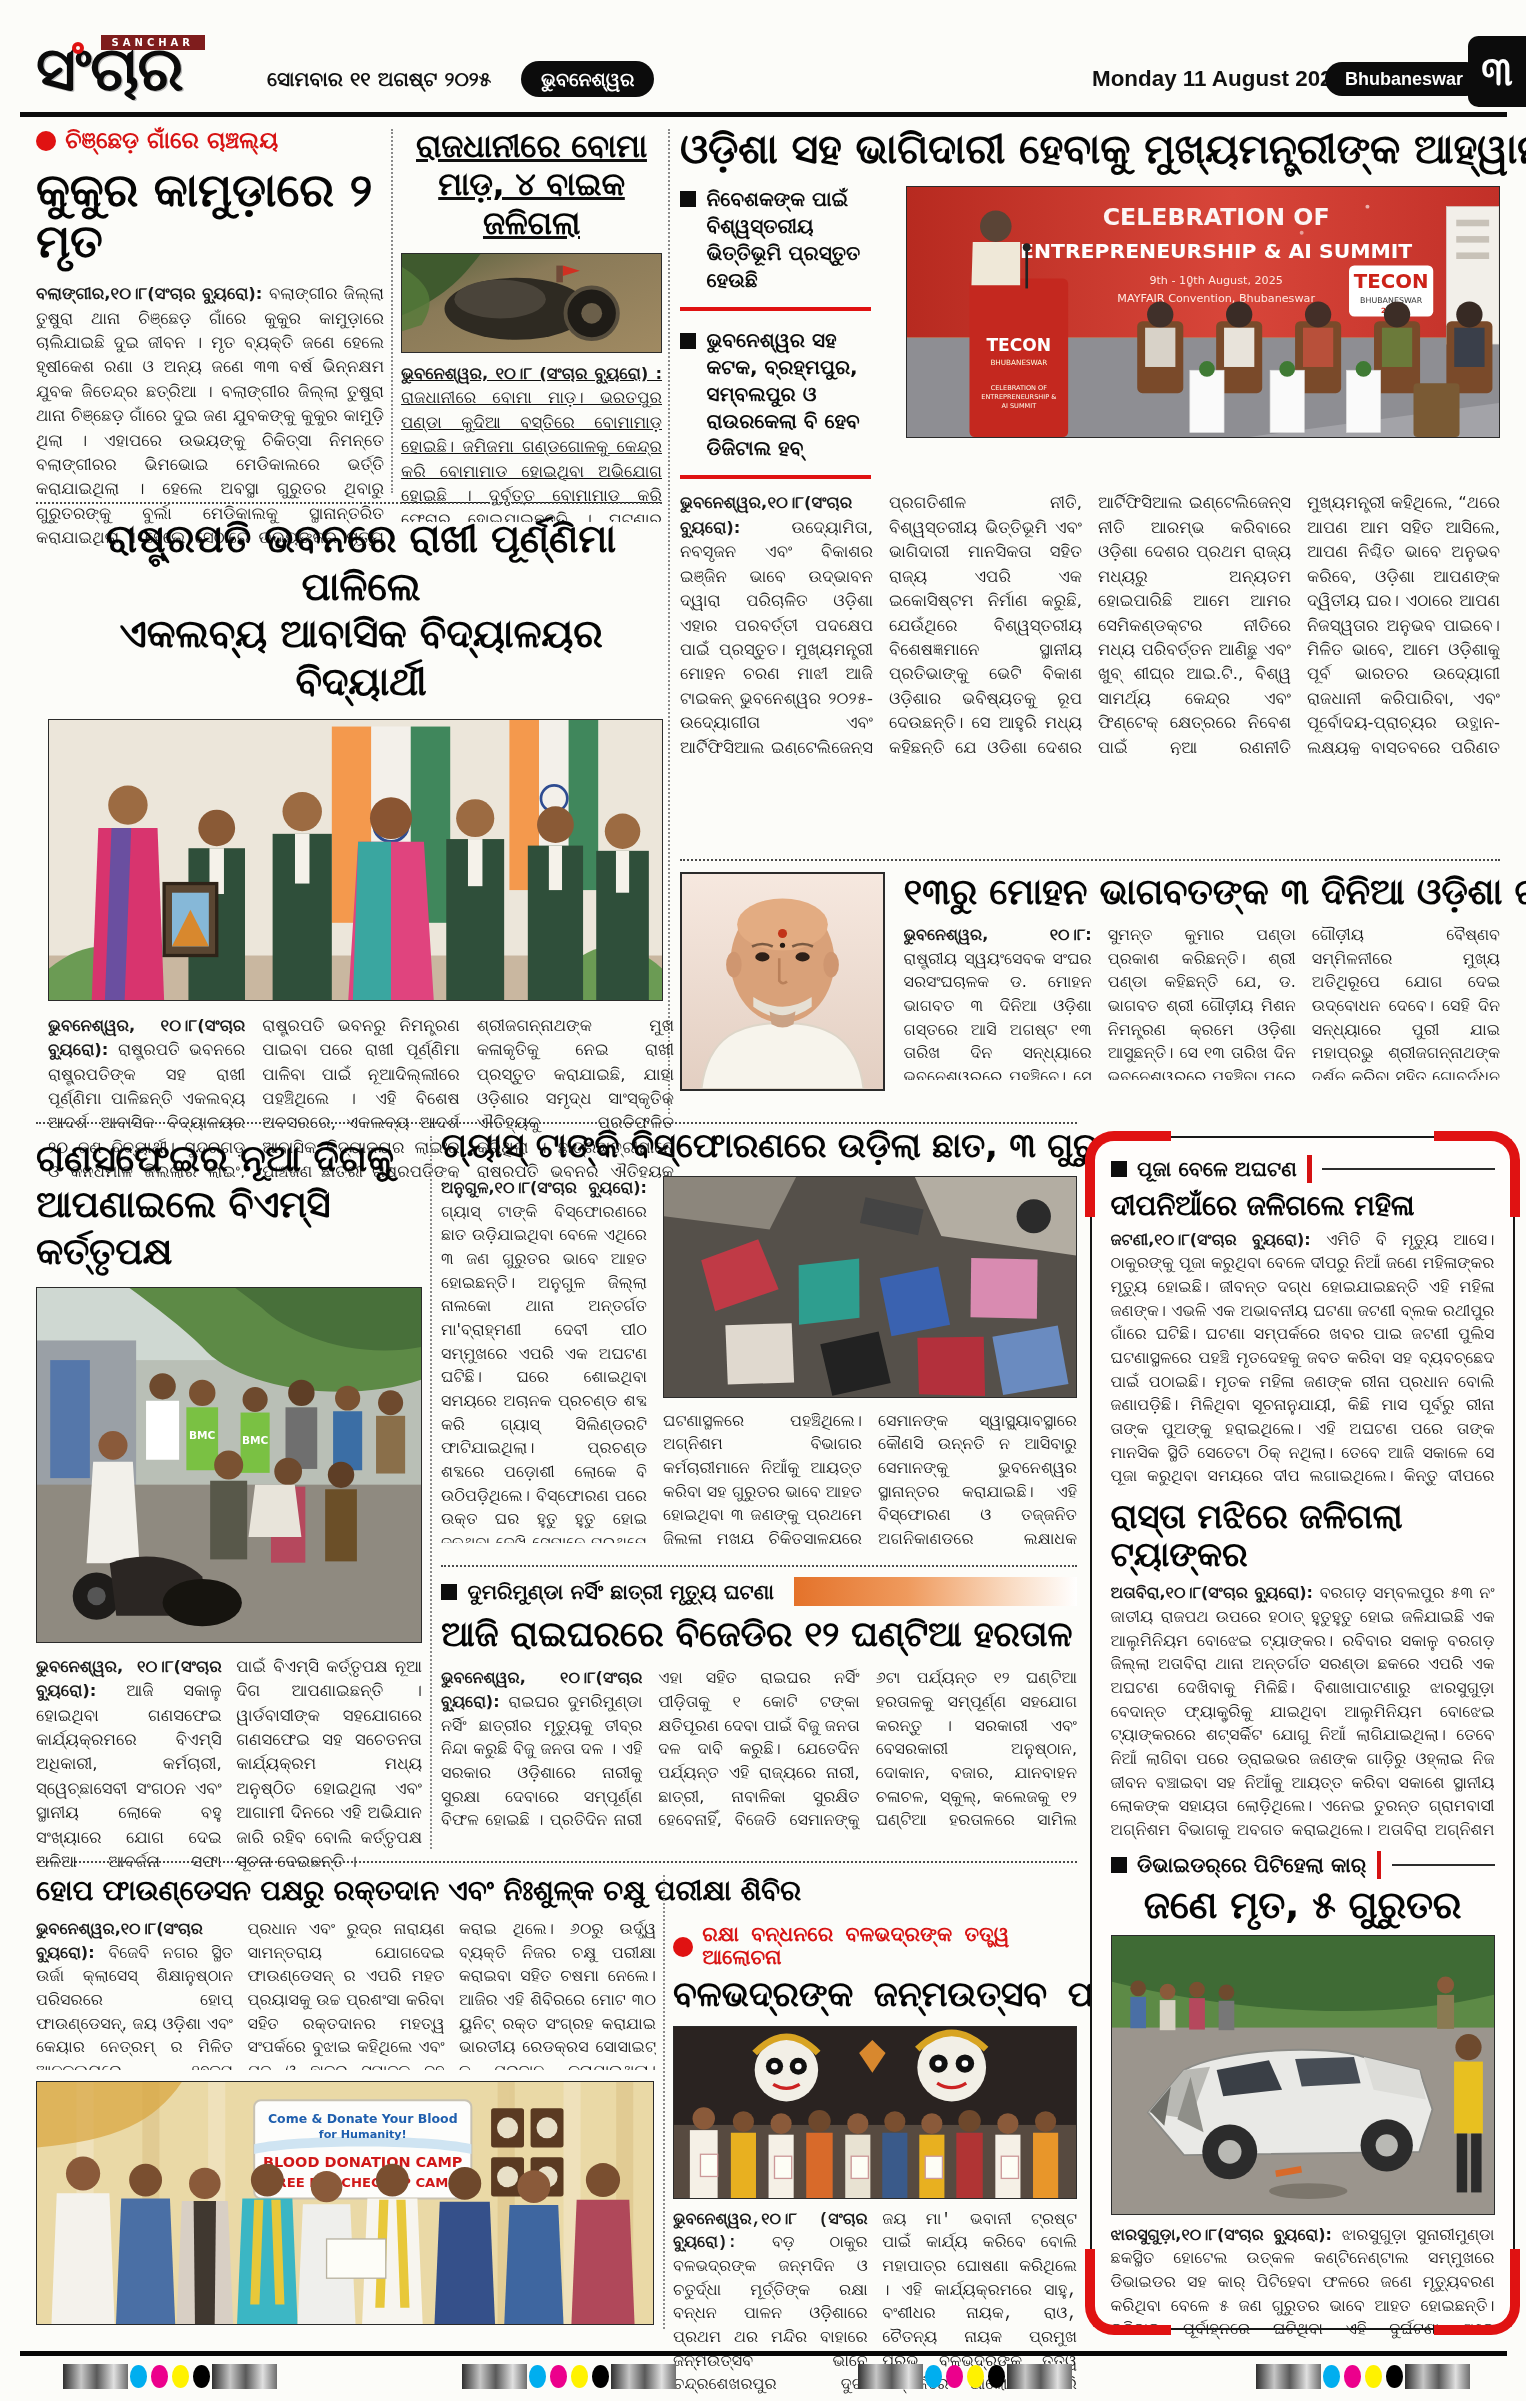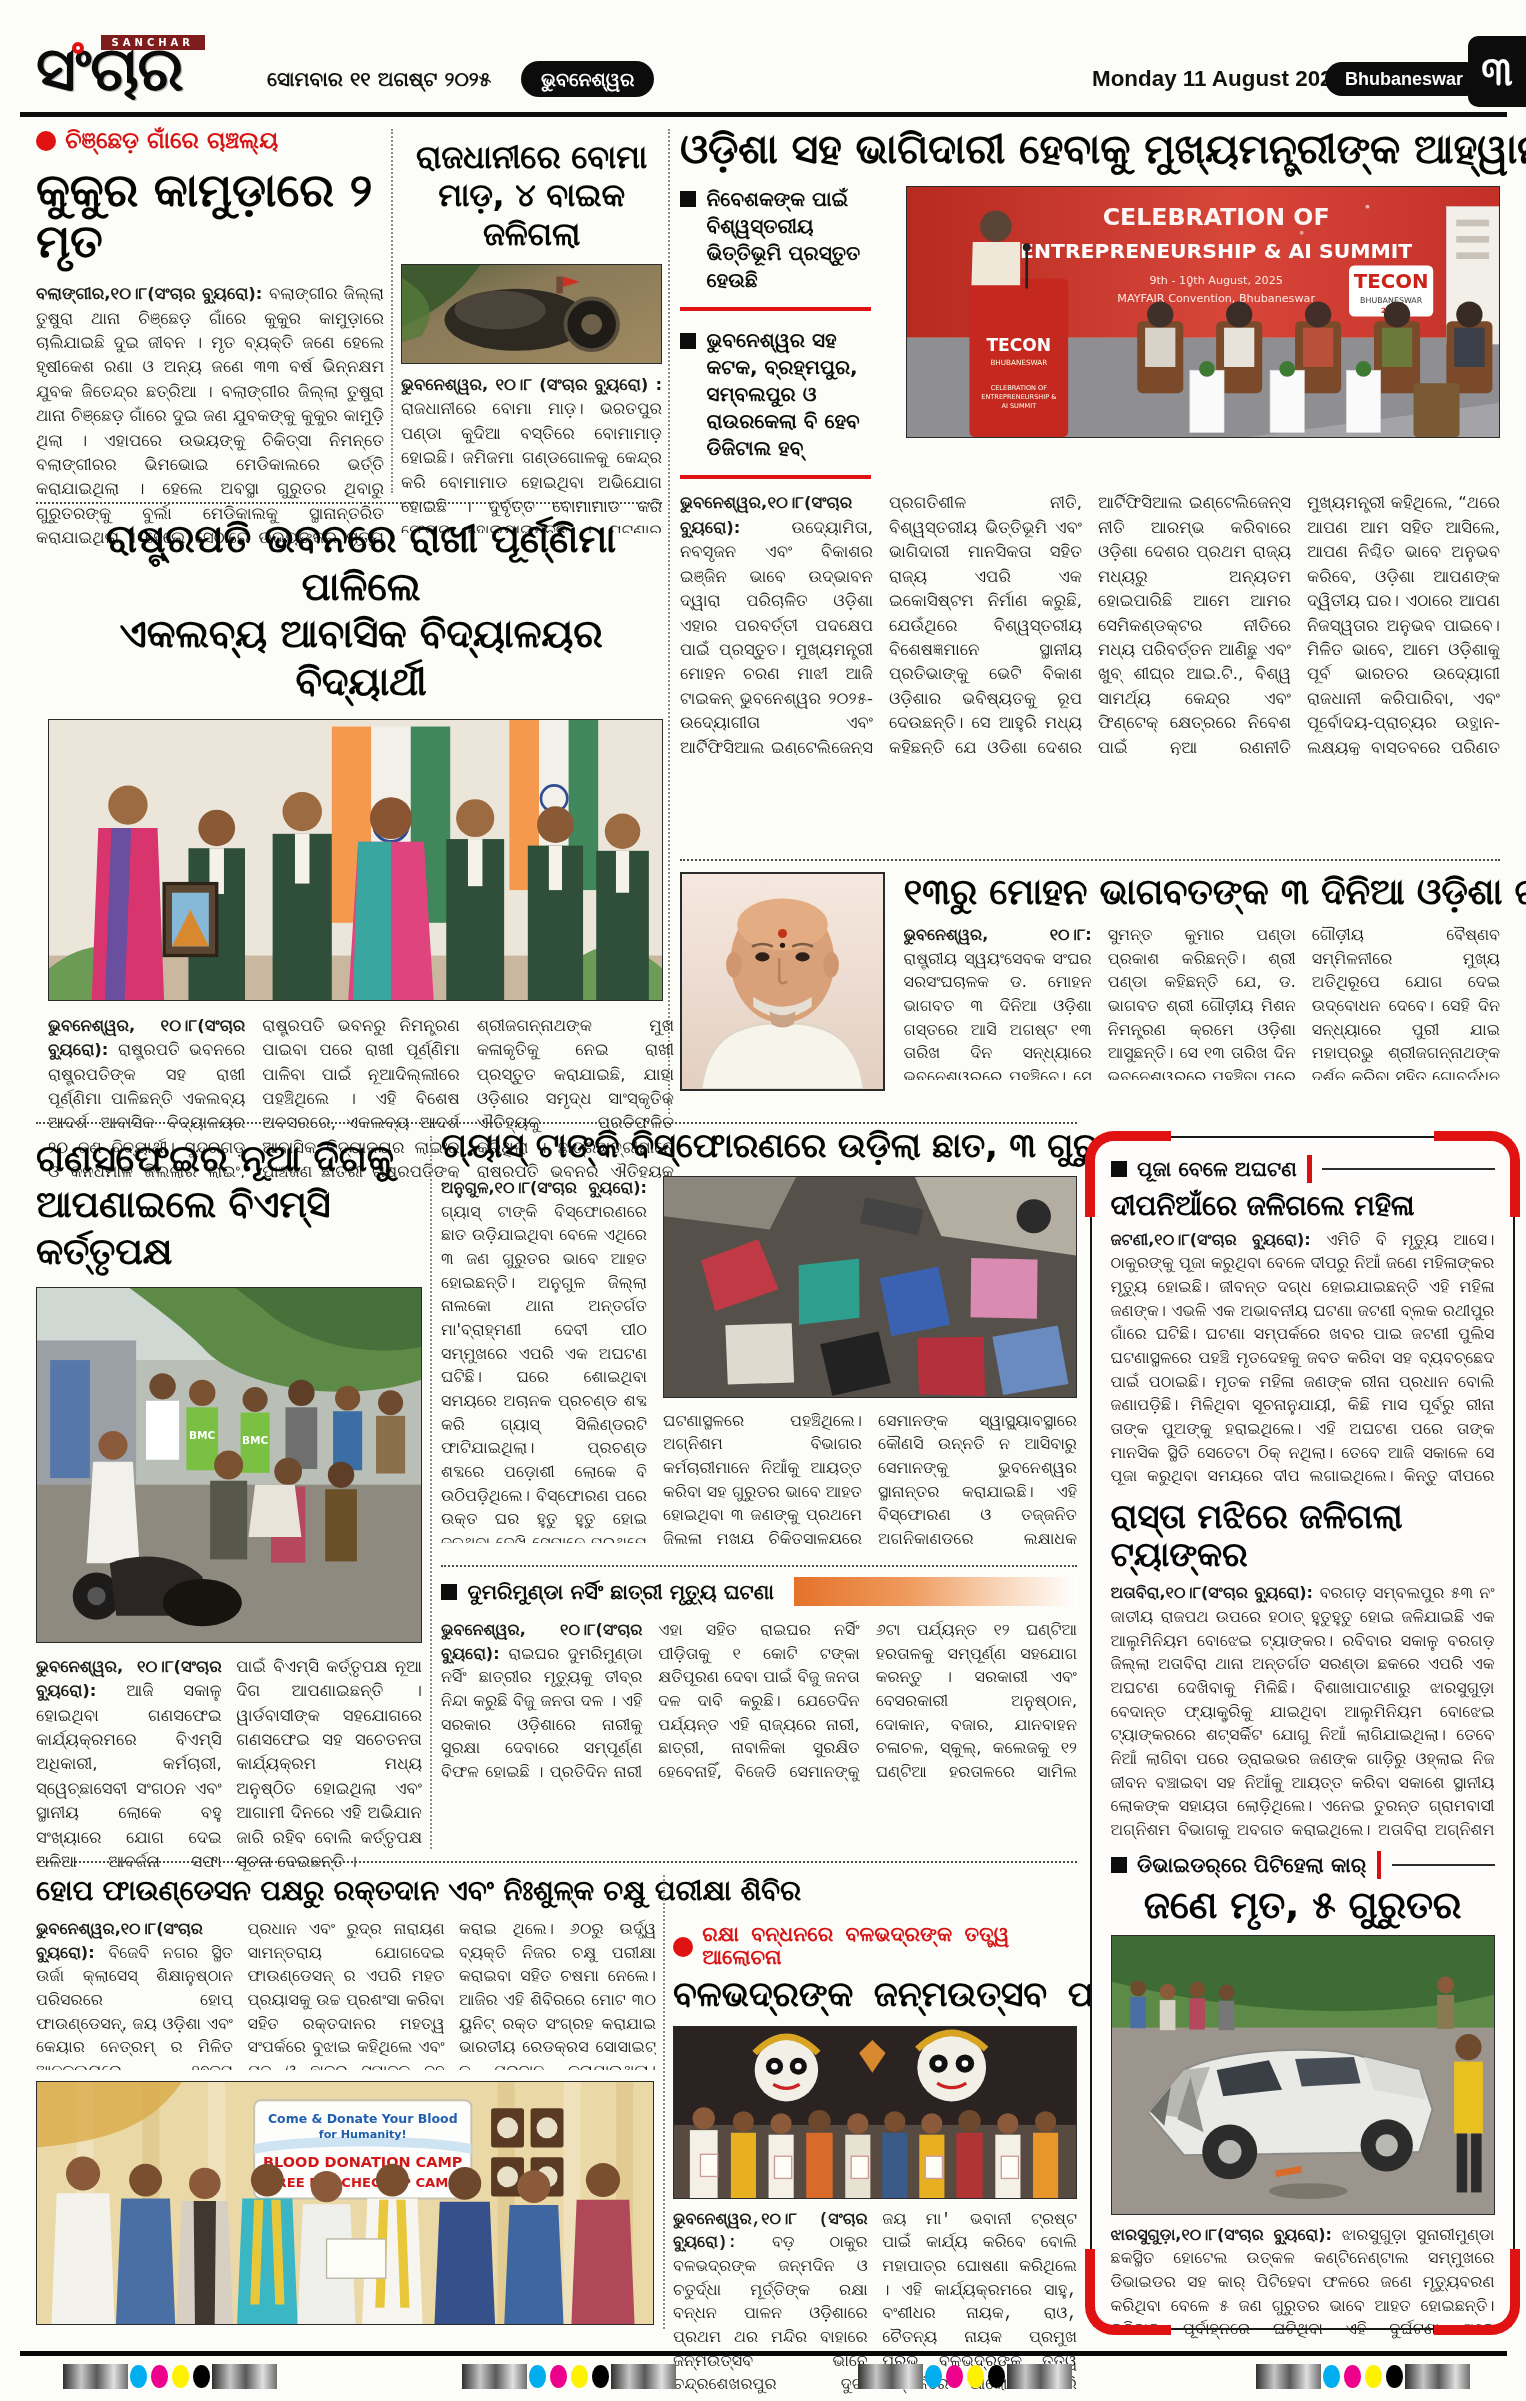--- a/index.html
+++ b/index.html
@@ -65,21 +65,21 @@
       <span>ଚିଞ୍ଛେଡ଼ ଗାଁରେ ଚାଞ୍ଚଲ୍ୟ</span>
     </div>
     <div class="hl" style="font-size:46px; margin-top:10.6px;">କୁକୁର କାମୁଡ଼ାରେ ୨ ମୃତ</div>
     <div class="body-text clip" style="font-size:16.5px; margin-top:14.5px; height:264px;">
       <b>ବଲାଙ୍ଗୀର,୧୦।୮(ସଂଚାର ବ୍ୟୁରୋ): </b><span>ବଲାଙ୍ଗୀର ଜିଲ୍ଲା ତୁଷୁରା ଥାନା ଚିଞ୍ଛେଡ଼ ଗାଁରେ କୁକୁର କାମୁଡ଼ାରେ ଚାଲିଯାଇଛି ଦୁଇ ଜୀବନ । ମୃତ ବ୍ୟକ୍ତି ଜଣେ ହେଲେ ହୃଷୀକେଶ ରଣା ଓ ଅନ୍ୟ ଜଣେ ୩୩ ବର୍ଷ ଭିନ୍ନକ୍ଷମ ଯୁବକ ଜିତେନ୍ଦ୍ର ଛତ୍ରିଆ । ବଲାଙ୍ଗୀର ଜିଲ୍ଲା ତୁଷୁରା ଥାନା ଚିଞ୍ଛେଡ଼ ଗାଁରେ ଦୁଇ ଜଣ ଯୁବକଙ୍କୁ କୁକୁର କାମୁଡ଼ି ଥିଲା । ଏହାପରେ ଉଭୟଙ୍କୁ ଚିକିତ୍ସା ନିମନ୍ତେ ବଲାଙ୍ଗୀରର ଭିମଭୋଇ ମେଡିକାଲରେ ଭର୍ତ୍ତି କରାଯାଇଥିଲା । ହେଲେ ଅବସ୍ଥା ଗୁରୁତର ଥିବାରୁ ଗୁରୁତରଙ୍କୁ ବୁର୍ଲା ମେଡିକାଲକୁ ସ୍ଥାନାନ୍ତରିତ କରାଯାଇଥିଲା । ହେଲେ ସେଠାରେ ଉଭୟଙ୍କର ମୃତ୍ୟୁ ହୋଇଥିଲା । କୁକୁର କାମୁଡ଼ିବା ପରେ ଚିକିତ୍ସାରେ ଅବହେଳାକୁ ଡାକ୍ତରମାନେ ଦାୟୀ କରିଛନ୍ତି । କାମୁଡ଼ିବାର ୨୪ ଘଣ୍ଟା ମଧ୍ୟରେ ଟିକା ନେଲେ ମଣିଷ ମରିନଥାଏ ବୋଲି ସେମାନେ କହିଛନ୍ତି । ସେଥିରେ ଭ୍ୟାକସିନ ସାଙ୍ଗରେ ଇମ୍ୟୁନୋଗ୍ଲୋବିନ ମଧ୍ୟ ଦିଆଯାଇଥାଏ । ଯାହା ଫଳରେ ରାବିଜ୍ ଭାଇରସ ମରିଥାଏ । ପ୍ରାୟତଃ ୨୪ ଘଣ୍ଟା ମଧ୍ୟରେ ଭ୍ୟାକସିନ ଦିଆଯାଇଥିଲେ ମୃତ୍ୟୁର ସମ୍ଭାବନା ନଥାଏ । ହେଲେ ବଲାଙ୍ଗୀରର କେସରେ ସଙ୍ଗେ ସଙ୍ଗେ ଚିକିତ୍ସା ଆରମ୍ଭ ହୋଇନଥିବ କିମ୍ବା ଚିକିତ୍ସାରେ ଅବହେଳା ହୋଇଥିବ ବୋଲି ଡାକ୍ତର କହିଛନ୍ତି ।</span>
     </div>
   </div>
 
   <div class="abs vsep" style="left:391px; top:129px; height:364px;"></div>
 
-  <div class="abs" style="left:401px; top:138px; width:261px;">
+  <div class="abs" style="left:401px; top:127px; width:261px;text-decoration:underline;">
     <div class="hl center" style="font-size:32px; line-height:1.2;">ରାଜଧାନୀରେ ବୋମା ମାଡ଼, ୪ ବାଇକ ଜଳିଗଲା</div>
     <div class="photo" style="height:100px; margin-top:10.6px;">
       <svg viewBox="0 0 396 152" preserveAspectRatio="none">
         <rect width="396" height="152" fill="#8a7a58"></rect>
         <rect width="396" height="152" fill="url(#bg1)"></rect>
         <defs>
             <linearGradient id="bg1" x1="0" y1="0" x2="1" y2="1">
           <stop offset="0" stop-color="#55603c"></stop>
               <stop offset="0.35" stop-color="#8a7a58"></stop>
               <stop offset="1" stop-color="#a08a62"></stop>
@@ -387,20 +387,21 @@
   </div>
 
   <div class="abs hsep" style="left:441px; top:1565px; width:636px;"></div>
 
   <div class="abs" style="left:441px; top:1577px; width:636px;">
     <div class="kicker-row" style="font-size:20.5px;">
       <span class="sq-black"></span>
       <span>ଦୁମରିମୁଣ୍ଡା ନର୍ସିଂ ଛାତ୍ରୀ ମୃତ୍ୟୁ ଘଟଣା</span>
       <span class="grad-orange" style="flex:1; height:29px; margin-left:9.2px;"></span>
     </div>
+    <div class="hl" style="font-size:35px; margin-top:9.2px; white-space:nowrap;">ଆଜି ରାଇଘରରେ ବିଜେଡିର ୧୨ ଘଣ୍ଟିଆ ହରତାଳ</div>
     <div class="cols" style="gap:16px; margin-top:12px;">
       <div class="col body-text clip" style="font-size:16px; height:166px;">
         <b>ଭୁବନେଶ୍ୱର, ୧୦।୮(ସଂଚାର ବ୍ୟୁରୋ): </b><span>ରାଇଘର ଦୁମରିମୁଣ୍ଡା ନର୍ସିଂ ଛାତ୍ରୀର ମୃତ୍ୟୁକୁ ତୀବ୍ର ନିନ୍ଦା କରୁଛି ବିଜୁ ଜନତା ଦଳ । ଏହି ସରକାର ଓଡ଼ିଶାରେ ନାରୀକୁ ସୁରକ୍ଷା ଦେବାରେ ସମ୍ପୂର୍ଣ୍ଣ ବିଫଳ ହୋଇଛି । ପ୍ରତିଦିନ ନାରୀ ନିର୍ଯାତନା ଘଟଣା ଉଦବେଗଜନକ ଭାବେ ବୃଦ୍ଧି ପାଉଛି। ଓଡ଼ିଶାର ଉପମୁଖ୍ୟମନ୍ତ୍ରୀ ତଥା ମହିଳା ଏବଂ ଶିଶୁ ବିକାଶ ମନ୍ତ୍ରୀ ପ୍ରଭାତୀ ପରିଡ଼ାଙ୍କ ଇସ୍ତଫା ଦାବି କରୁଛି ବିଜେଡି।</span>
       </div>
       <div class="col body-text clip" style="font-size:16px; height:166px;">ଏହା ସହିତ ରାଇଘର ନର୍ସିଂ ପୀଡ଼ିତାକୁ ୧ କୋଟି ଟଙ୍କା କ୍ଷତିପୂରଣ ଦେବା ପାଇଁ ବିଜୁ ଜନତା ଦଳ ଦାବି କରୁଛି। ଯେତେଦିନ ପର୍ଯ୍ୟନ୍ତ ଏହି ରାଜ୍ୟରେ ନାରୀ, ଛାତ୍ରୀ, ନାବାଳିକା ସୁରକ୍ଷିତ ହେବେନାହିଁ, ବିଜେଡି ସେମାନଙ୍କୁ ସୁରକ୍ଷା ଦେବା ପାଇଁ ସାରା ରାଜ୍ୟରେ ଆନ୍ଦୋଳନକୁ ବ୍ୟାପକ କରିବ। ରାଇଘର ବ୍ଲକବାସୀଙ୍କୁ ନବରଙ୍ଗପୁର ବିଜେଡି ତରଫରୁ ଅନୁରୋଧ କରାଯାଉଛି କି ସୋମବାର ସକାଳ ୬ଟାରୁ ସନ୍ଧ୍ୟା</div>
       <div class="col body-text clip" style="font-size:16px; height:166px;">୬ଟା ପର୍ଯ୍ୟନ୍ତ ୧୨ ଘଣ୍ଟିଆ ହରତାଳକୁ ସମ୍ପୂର୍ଣ୍ଣ ସହଯୋଗ କରନ୍ତୁ । ସରକାରୀ ଏବଂ ବେସରକାରୀ ଅନୁଷ୍ଠାନ, ଦୋକାନ, ବଜାର, ଯାନବାହନ ଚଳାଚଳ, ସ୍କୁଲ୍, କଲେଜକୁ ୧୨ ଘଣ୍ଟିଆ ହରତାଳରେ ସାମିଲ ହେବାକୁ ଅନୁରୋଧ କରାଯାଉଛି । ଏହି ହରତାଳ ସମୟରେ ଜରୁରୀକାଳୀନ ସେବା ବ୍ୟାହତ ହେବନାହିଁ ବୋଲି ନବରଙ୍ଗପୁର ବିଜେଡି ପକ୍ଷରୁ ସୂଚନା ଦିଆଯାଇଛି ।</div>
     </div>
   </div>
 
   <div class="abs hsep" style="left:36px; top:1861px; width:1041px;"></div>

